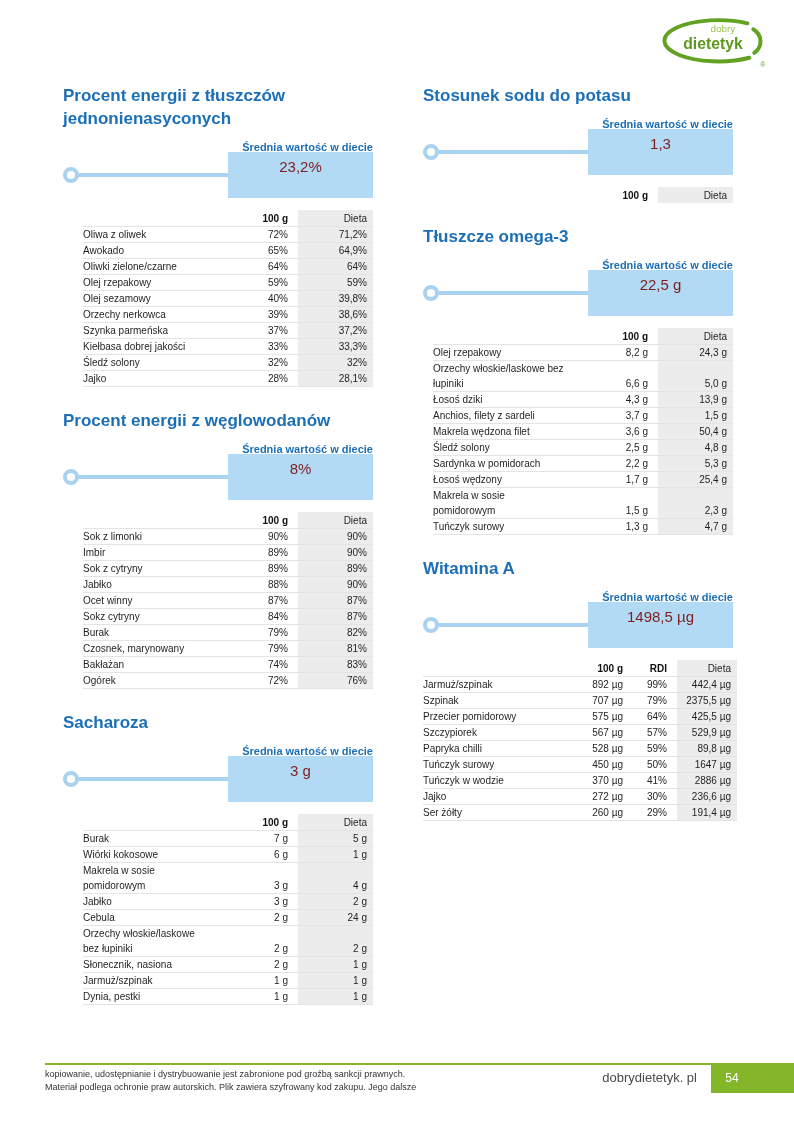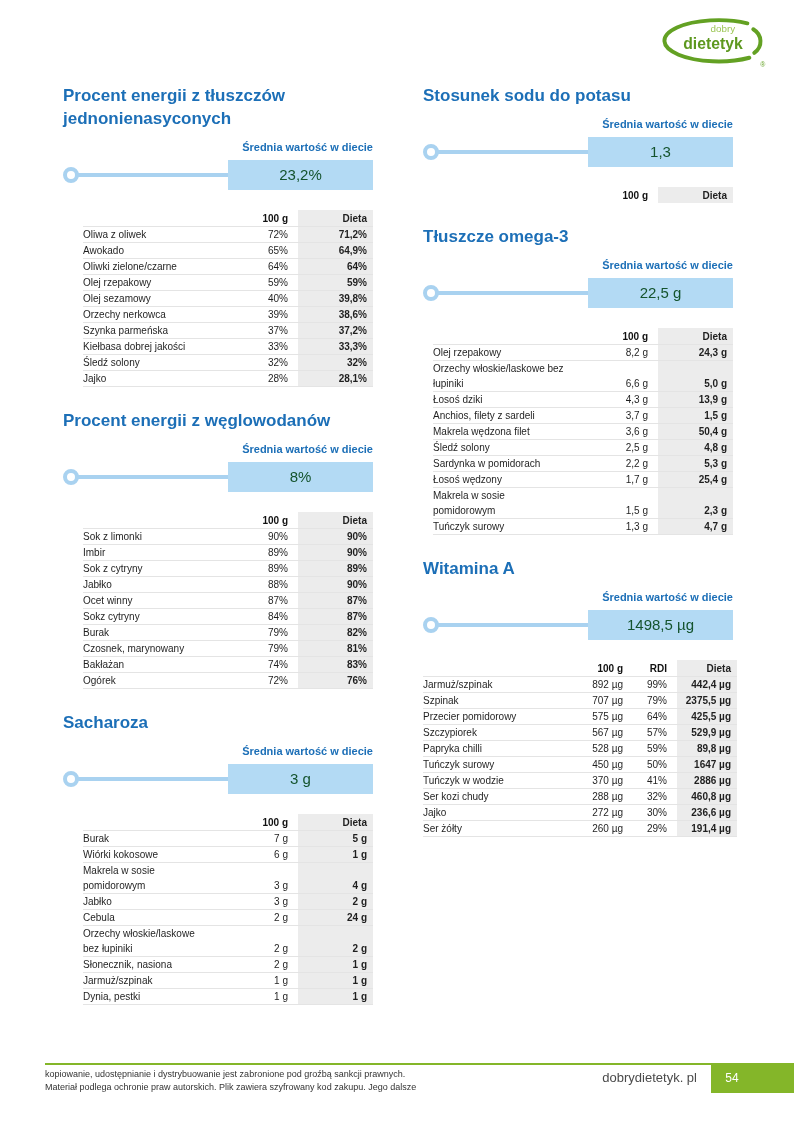--- a/index.html
+++ b/index.html
@@ -23,43 +23,42 @@
     color:#1c6fb7; font-size:11px; font-weight:bold; text-align:right;
     margin-bottom:6px; line-height:14px;
   }
   .gauge { display:flex; align-items:center; height:30px; margin-bottom:20px; }
   .gauge-circle {
     flex:0 0 auto; width:8px; height:8px; border:4px solid #a9d2f0;
     border-radius:50%; background:#fff;
   }
   .gauge-line { flex:1 1 auto; height:4px; background:#a9d2f0; margin-left:-1px; }
   .gauge-box {
-    flex:0 0 145px; height:30px; background:#b3daf4; text-align:center;
-    line-height:30px; font-size:15px; color:#14532d;
+    flex:0 0 145px; height:46px; background:#b3daf4; text-align:center;
+    line-height:30px; font-size:15px; color:#7f1d1d;
   }
   
   table.tbl {
     border-collapse:separate; border-spacing:0; table-layout:fixed;
     font-size:10px; color:#1f1f1f; width:290px; margin-left:20px;
   }
   .sec-sodium-potassium table.tbl, .sec-omega3 table.tbl { width:300px; margin-left:10px; }
   .sec-vitamin-a table.tbl { width:314px; margin-left:0; }
   .tbl th, .tbl td {
     padding:0; line-height:15px; vertical-align:bottom; text-align:right;
     font-weight:normal;
   }
   .tbl th { height:16px; }
   .tbl .lbl { text-align:left; }
   .tbl .hd-bold { font-weight:bold; color:#111; }
   .tbl td { border-bottom:1px solid #e4e4e4; }
   .tbl.has-rows th { border-bottom:1px solid #e4e4e4; }
   .tbl .dieta {
     background:linear-gradient(to right,#ffffff 10px,#ececec 10px);
     padding-right:6px;
-    font-weight:bold;
   }
   
   .footer-line { position:absolute; left:45px; top:1063px; width:666px; height:2px; background:#84b629; }
   .disclaimer { position:absolute; left:45px; top:1068px; font-size:9px; line-height:13px; color:#333; }
   .site { position:absolute; right:97px; top:1070px; font-size:13px; color:#4a4a4a; }
   .page-badge {
     position:absolute; left:711px; top:1063px; width:42px; height:30px;
     background:#84b629; color:#fff; font-size:12px; text-align:center; line-height:30px;
   }
   .corner-block { position:absolute; left:748px; top:1063px; width:46px; height:30px; background:#84b629; }
@@ -458,26 +457,20 @@
               <td class="num">50%</td>
               <td class="dieta">1647 µg</td>
             </tr>
             <tr>
               <td class="lbl">Tuńczyk w wodzie</td>
               <td class="num">370 µg</td>
               <td class="num">41%</td>
               <td class="dieta">2886 µg</td>
             </tr>
             <tr>
-              <td class="lbl">Ser kozi chudy</td>
-              <td class="num">288 µg</td>
-              <td class="num">32%</td>
-              <td class="dieta">460,8 µg</td>
-            </tr>
-            <tr>
               <td class="lbl">Jajko</td>
               <td class="num">272 µg</td>
               <td class="num">30%</td>
               <td class="dieta">236,6 µg</td>
             </tr>
             <tr>
               <td class="lbl">Ser żółty</td>
               <td class="num">260 µg</td>
               <td class="num">29%</td>
               <td class="dieta">191,4 µg</td>

